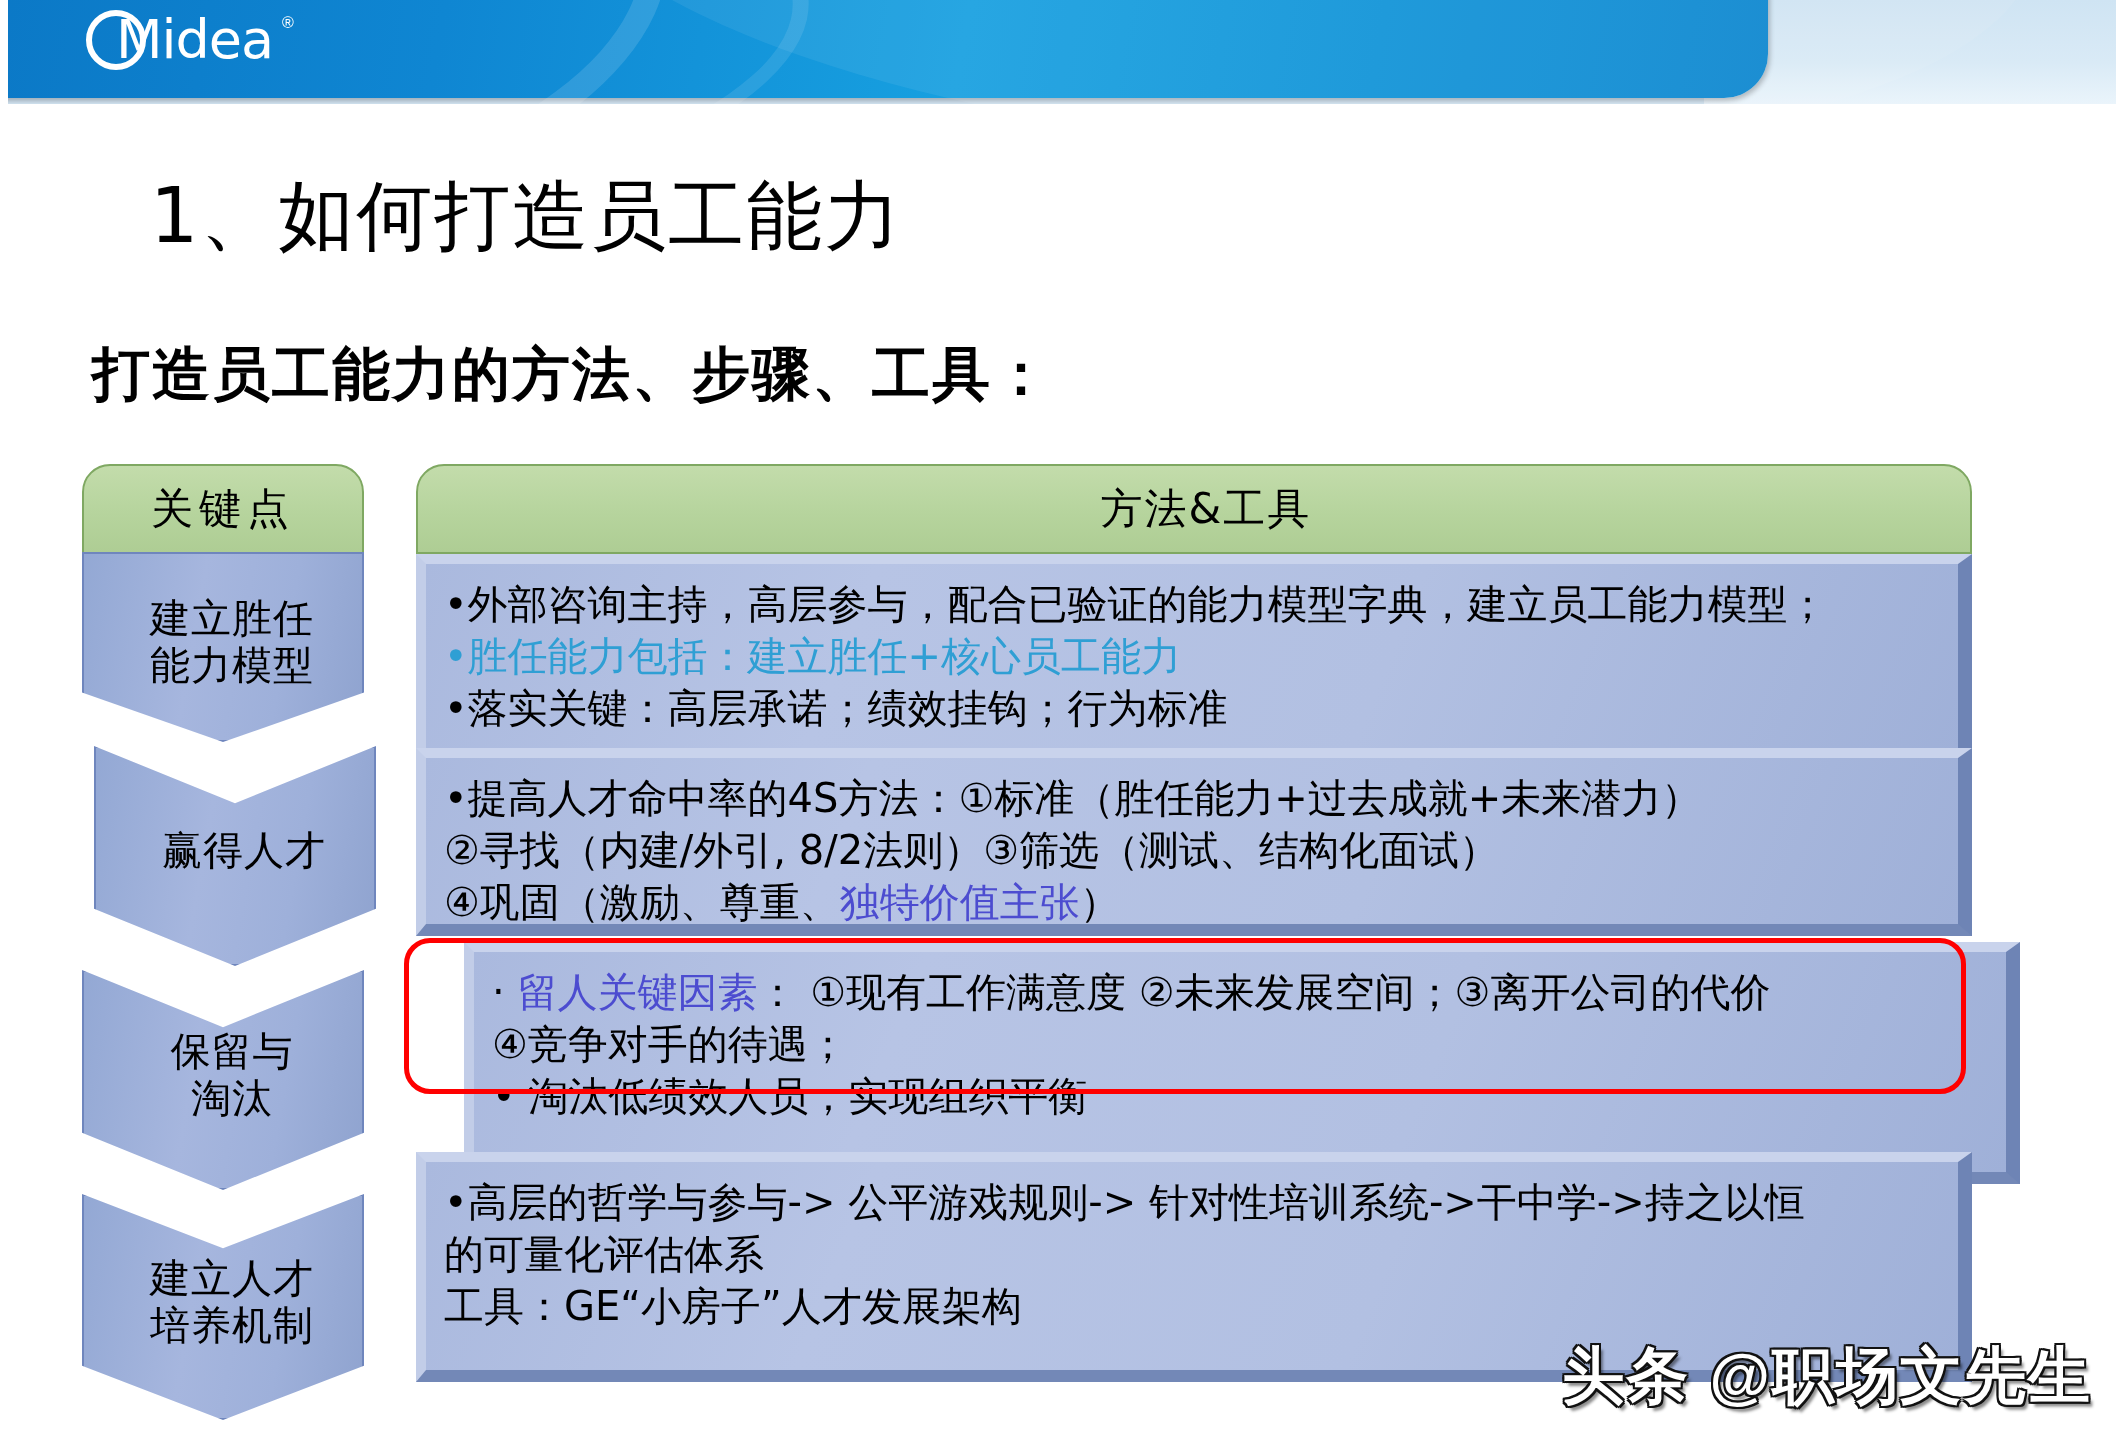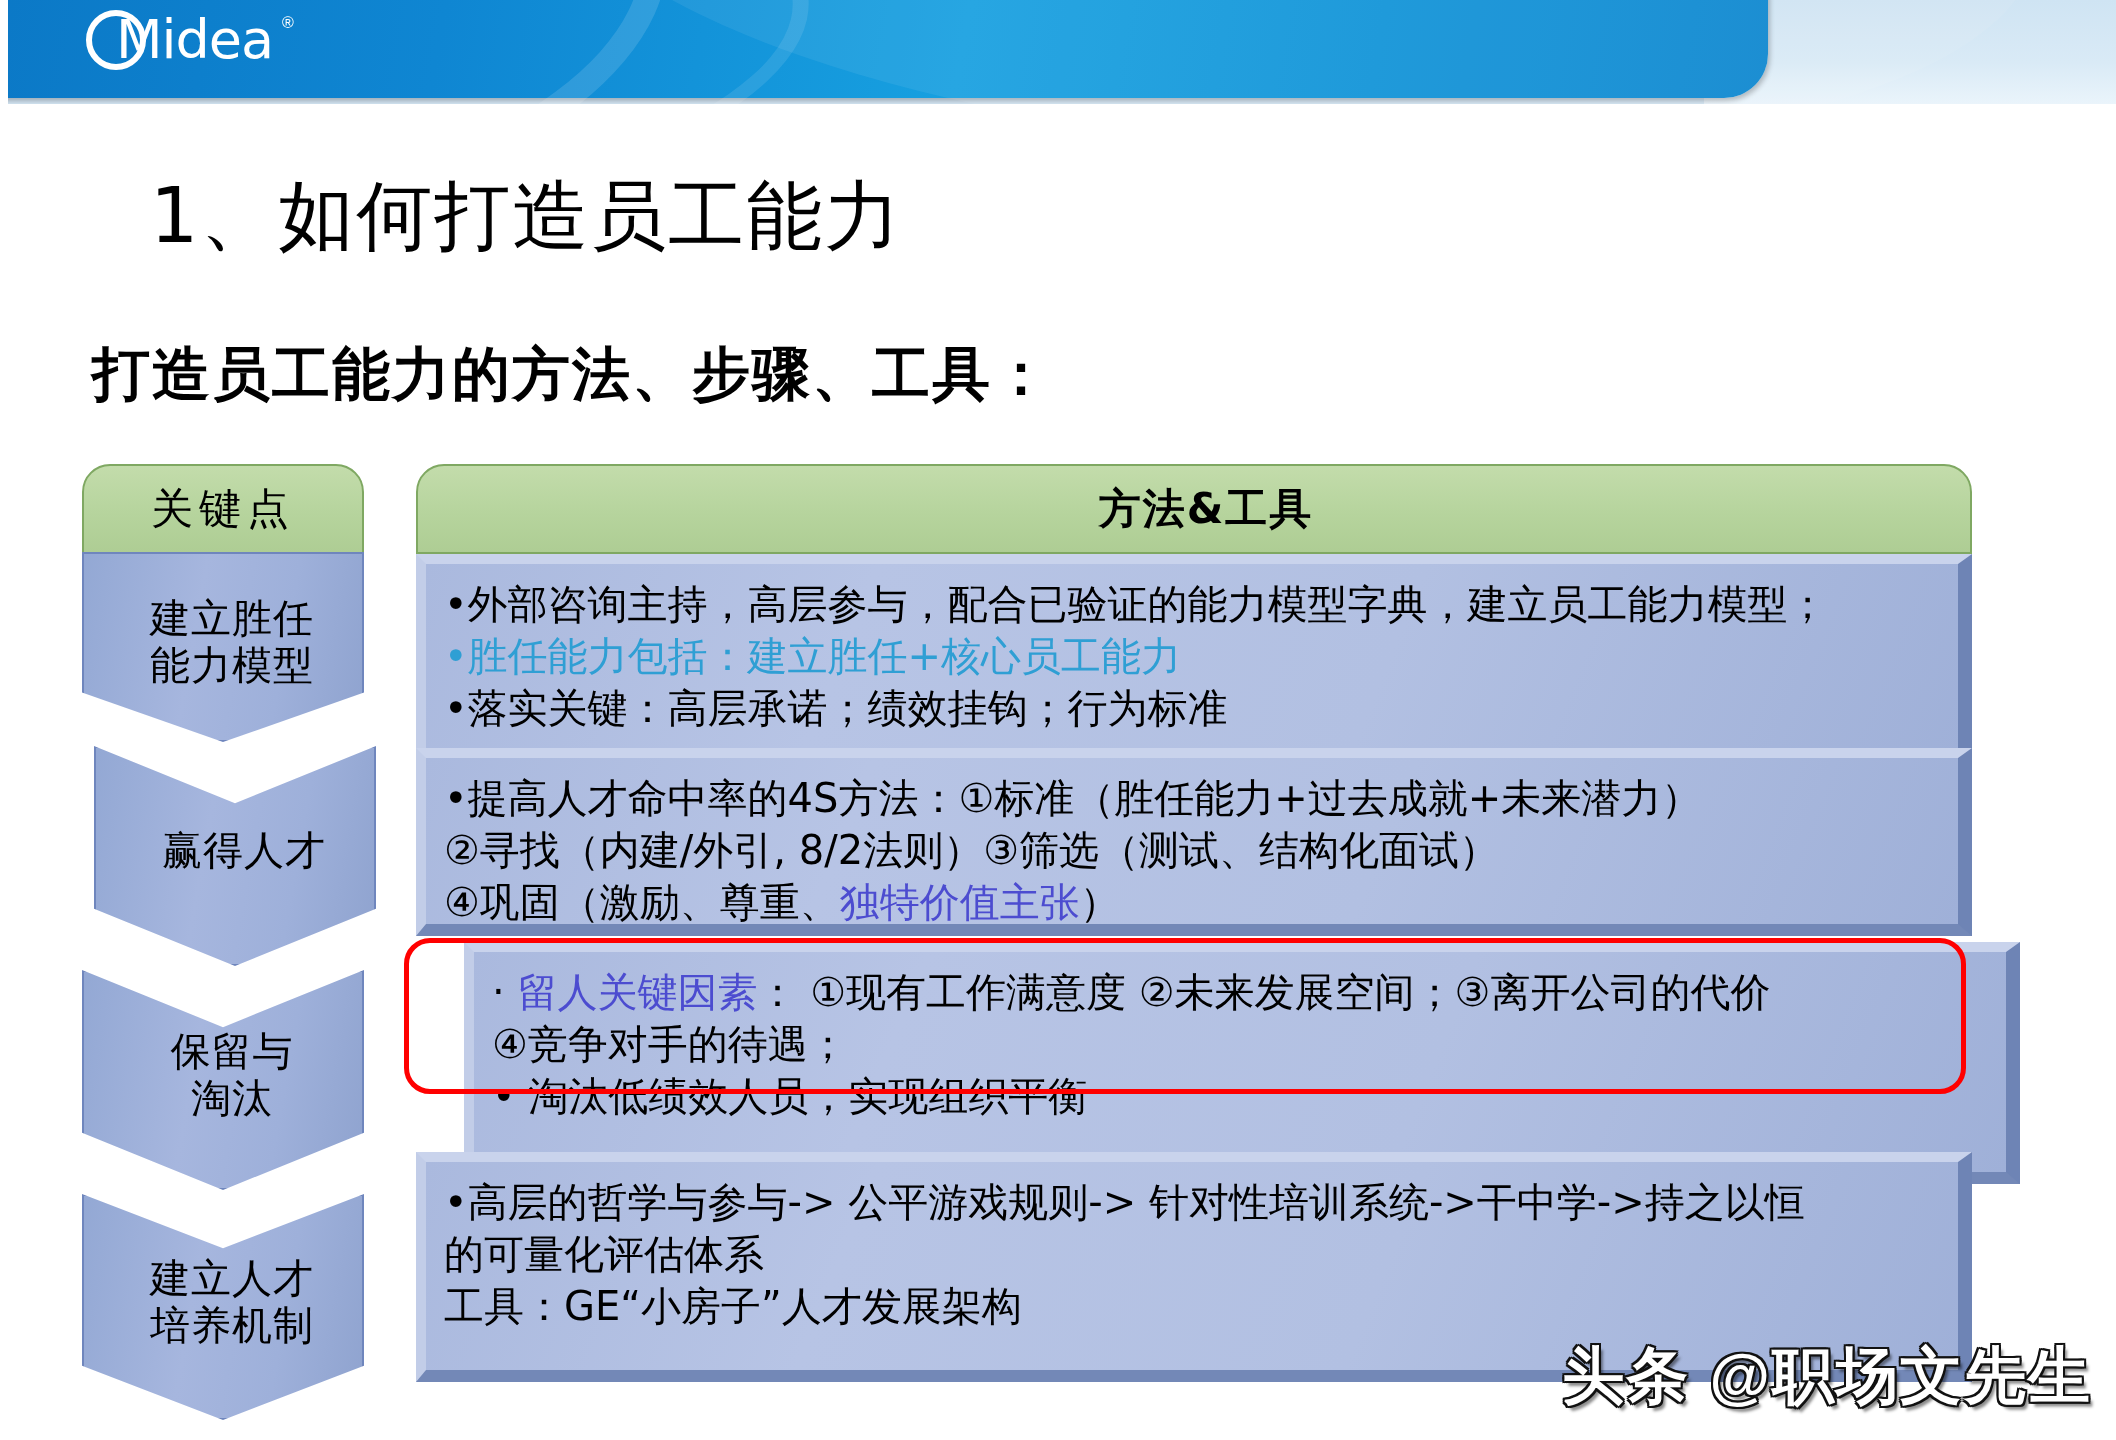--- a/index.html
+++ b/index.html
@@ -110,21 +110,21 @@
     font-family: "DejaVu Sans", sans-serif;
   }
   .hdr-key {
     left: 82px; top: 464px; width: 282px; height: 90px;
     font-size: 42px;
     letter-spacing: 6px;
   }
   .hdr-tools {
     left: 416px; top: 464px; width: 1556px; height: 90px;
     font-size: 42px;
-    font-weight: 700;
+    font-weight: 400;
     letter-spacing: 2px;
     padding-left: 24px;
   }
 
   
   .chev {
     position: absolute;
     left: 82px; width: 282px;
     background: linear-gradient(100deg,#93a8d4 0%, #a6b6de 40%, #9eb0da 70%, #8fa3cf 100%);
     border: 2px solid #6f86bd;

